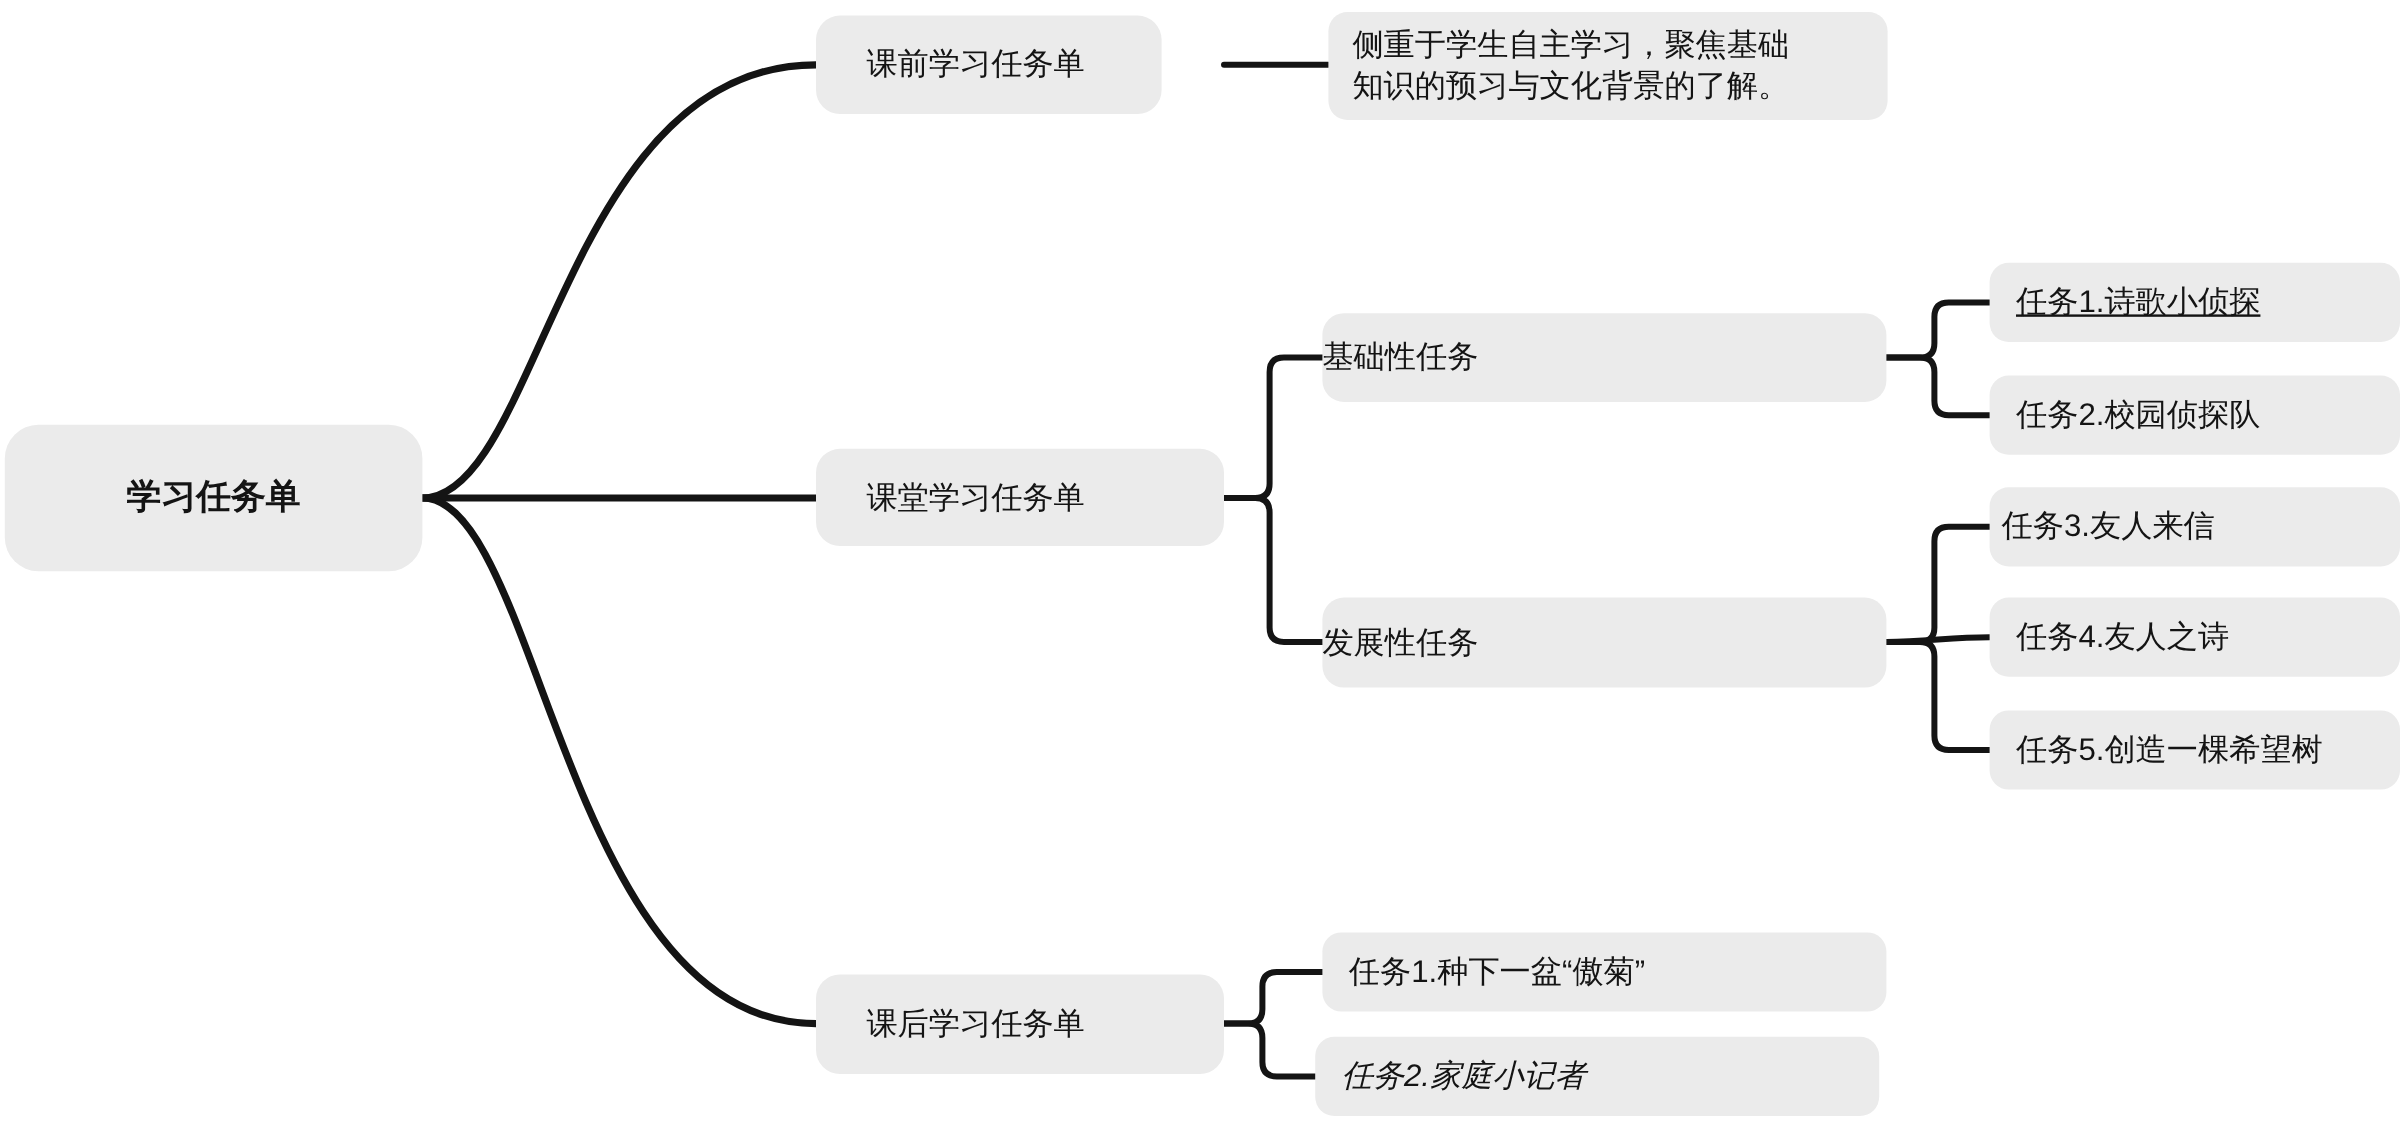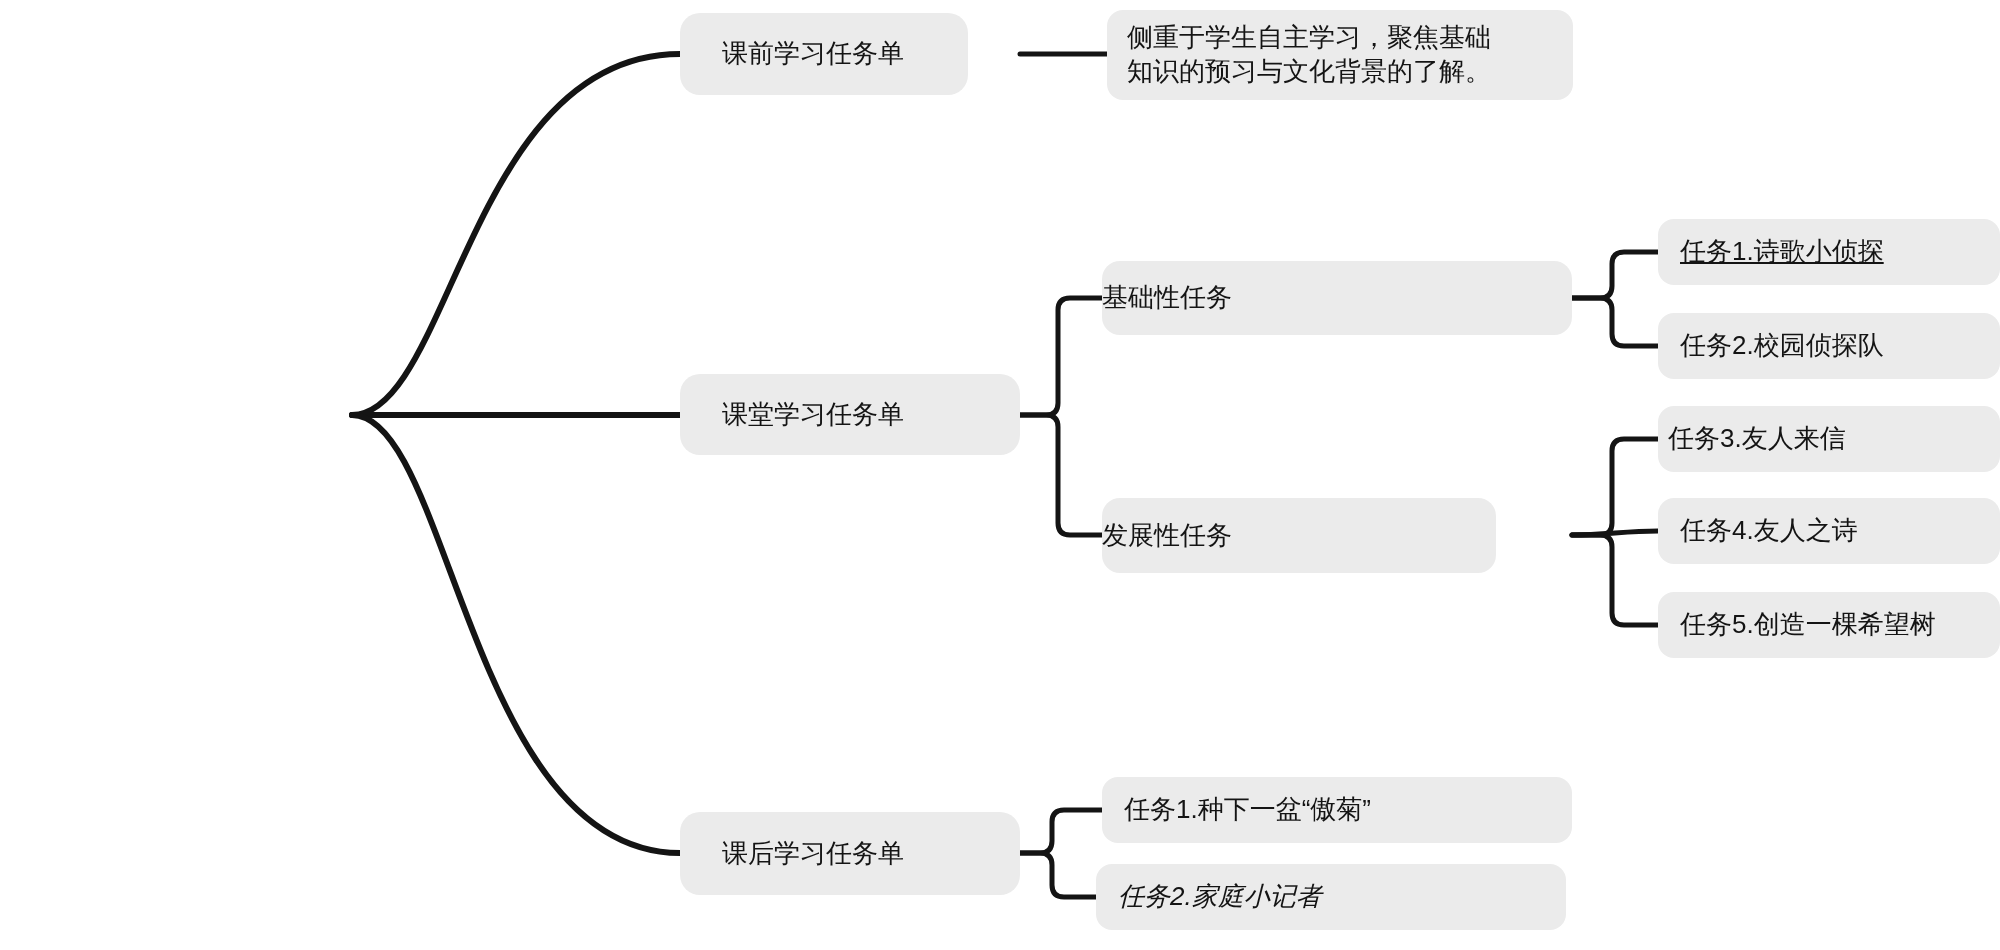--- a/index.html
+++ b/index.html
@@ -58,20 +58,23 @@
     <path class="connector" d="M 1572 298 L 1600 298 Q 1612 298 1612 310 L 1612 334 Q 1612 346 1624 346 L 1658 346"></path>
 
     <path class="connector" d="M 1572 535 L 1600 535 Q 1612 535 1612 523 L 1612 451 Q 1612 439 1624 439 L 1658 439"></path>
     <path class="connector" d="M 1572 535 C 1605 535 1625 531 1658 531"></path>
     <path class="connector" d="M 1572 535 L 1600 535 Q 1612 535 1612 547 L 1612 613 Q 1612 625 1624 625 L 1658 625"></path>
 
     <path class="connector" d="M 1020 853 L 1040 853 Q 1052 853 1052 841 L 1052 822 Q 1052 810 1064 810 L 1102 810"></path>
     <path class="connector" d="M 1020 853 L 1040 853 Q 1052 853 1052 865 L 1052 885 Q 1052 897 1064 897 L 1102 897"></path>
   </svg>
 
+  <div class="node root" style="left:4px; top:354px; width:348px; height:122px;">
+    <span class="label">学习任务单</span>
+  </div>
 
   <div class="node lvl1" style="left:680px; top:13px; width:288px; height:82px;">
     <span class="label">课前学习任务单</span>
   </div>
   <div class="node desc" style="left:1107px; top:10px; width:466px; height:90px;">
     <span class="label">侧重于学生自主学习，聚焦基础
 知识的预习与文化背景的了解。</span>
   </div>
 
   <div class="node lvl1" style="left:680px; top:374px; width:340px; height:81px;">
@@ -81,21 +84,21 @@
   <div class="node sub" style="left:1102px; top:261px; width:470px; height:74px;">
     <span class="label">基础性任务</span>
   </div>
   <div class="node leaf" style="left:1658px; top:219px; width:342px; height:66px;text-decoration:underline;">
     <span class="label">任务1.诗歌小侦探</span>
   </div>
   <div class="node leaf" style="left:1658px; top:313px; width:342px; height:66px;">
     <span class="label">任务2.校园侦探队</span>
   </div>
 
-  <div class="node sub" style="left:1102px; top:498px; width:394px; height:75px;">
+  <div class="node sub" style="left:1102px; top:498px; width:470px; height:75px;">
     <span class="label">发展性任务</span>
   </div>
   <div class="node leaf" style="left:1658px; top:406px; width:342px; height:66px;padding-left:10px;">
     <span class="label">任务3.友人来信</span>
   </div>
   <div class="node leaf" style="left:1658px; top:498px; width:342px; height:66px;">
     <span class="label">任务4.友人之诗</span>
   </div>
   <div class="node leaf" style="left:1658px; top:592px; width:342px; height:66px;">
     <span class="label">任务5.创造一棵希望树</span>

